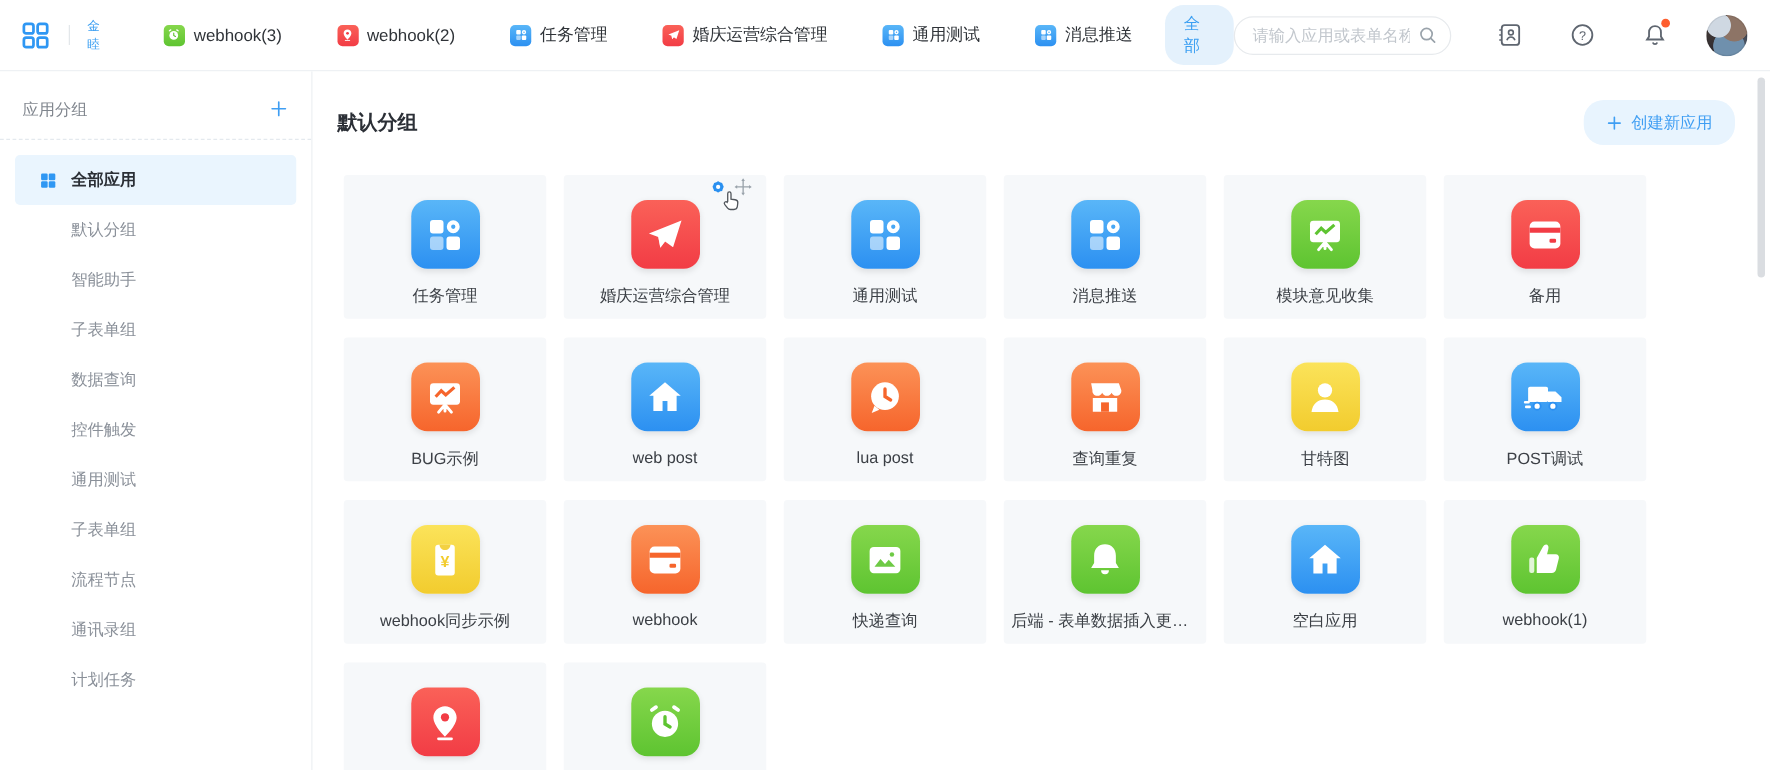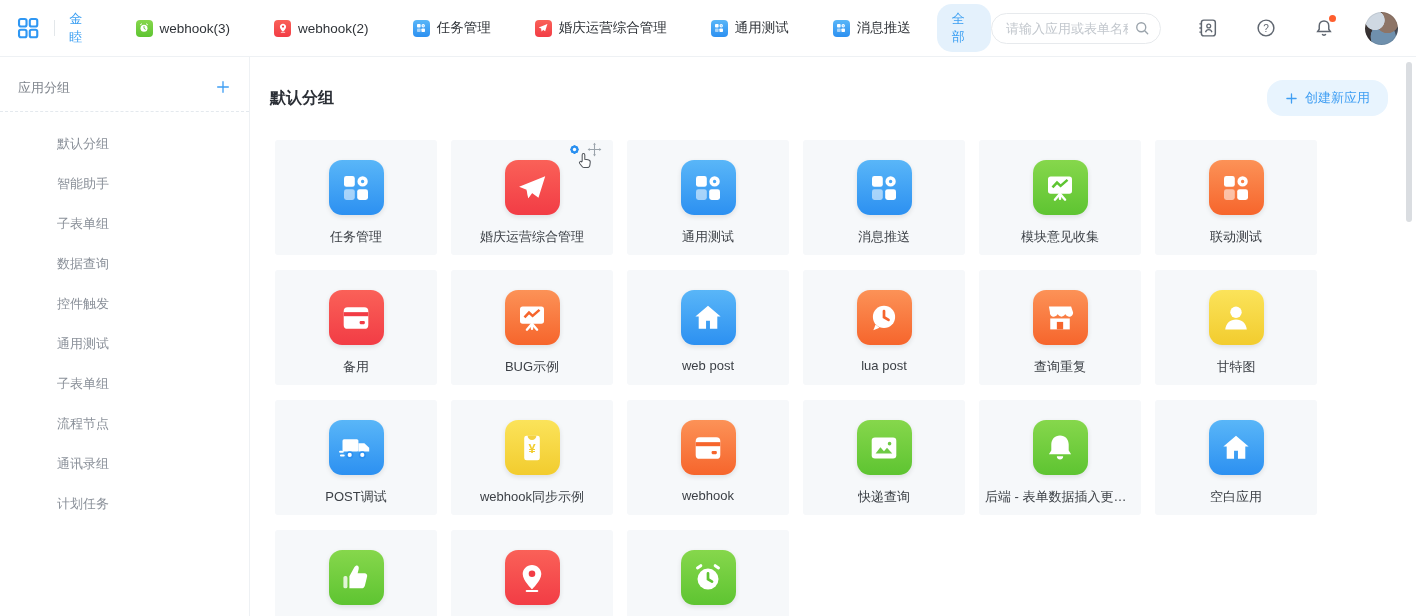--- a/index.html
+++ b/index.html
@@ -4,21 +4,21 @@
 <style>
   * { margin:0; padding:0; box-sizing:border-box; }
   html,body { width:1416px; height:616px; overflow:hidden; background:#fff;
     font-family:"Liberation Sans","DejaVu Sans",sans-serif; }
 
   
   .topbar { height:57px; background:#fff; border-bottom:1px solid #eef1f4;
     display:flex; align-items:center; padding:0 18px 0 16px; position:relative; z-index:5; }
   .logo { width:26px; height:26px; display:flex; align-items:center; cursor:pointer; }
   .v-divider { width:1px; height:16px; background:#e3e7ea; margin:0 14px; }
-  .brand { color:#3b9ff2; font-size:13px; margin-right:42px; cursor:pointer; }
+  .brand { color:#3b9ff2; font-size:10px; margin-right:42px; cursor:pointer; }
   .tabs { display:flex; align-items:center; gap:44px; }
   .tab { display:flex; align-items:center; gap:7px; font-size:13.5px; color:#2f3338; cursor:pointer; white-space:nowrap; }
   .mini-ic { width:17px; height:17px; border-radius:4px; display:inline-flex; align-items:center; justify-content:center; flex:0 0 auto; }
   .mini-ic svg { width:12px; height:12px; }
   .all-pill { margin-left:26px; background:#e4f1fc; color:#3b9ff2; font-size:13px;
     padding:6px 15px; border-radius:15px; cursor:pointer; }
   .search-wrap { margin-left:auto; position:relative; width:182px; height:31px; }
   .search-wrap input { width:100%; height:100%; border:1px solid #e7eaed; border-radius:16px;
     padding:0 32px 0 14px; font-size:13px; color:#333; outline:none; font-family:inherit; }
   .search-wrap input::placeholder { color:#c2c7cd; }
@@ -192,20 +192,29 @@
     <div class="sb-head">
       <span class="sb-title">应用分组</span>
       <span class="sb-plus">
         <svg viewBox="0 0 24 24">
             <path d="M12 4v16M4 12h16" stroke="#3f9ef3" stroke-width="2" stroke-linecap="round"></path>
           </svg>
       </span>
     </div>
     <div class="sb-sep"></div>
     <div id="sb-list">
+        <div class="sb-item sel">
+          <span class="sb-ic"><svg viewBox="0 0 24 24" fill="#2f97f3">
+              <rect x="3" y="3" width="8.4" height="8.4" rx="1.6"></rect>
+              <rect x="12.8" y="3" width="8.4" height="8.4" rx="1.6"></rect>
+              <rect x="3" y="12.8" width="8.4" height="8.4" rx="1.6"></rect>
+              <rect x="12.8" y="12.8" width="8.4" height="8.4" rx="1.6"></rect>
+            </svg></span>
+          <span>全部应用</span>
+        </div>
         <div class="sb-item">
           <span>默认分组</span>
         </div>
         <div class="sb-item">
           <span>智能助手</span>
         </div>
         <div class="sb-item">
           <span>子表单组</span>
         </div>
         <div class="sb-item">
@@ -307,31 +316,20 @@
           <span class="app-icon" style="background:linear-gradient(180deg,#86d74c,#5ec431);">
             <svg viewBox="0 0 24 24">
               <rect x="4" y="4.4" width="16" height="11.4" rx="1.8" fill="#fff"></rect>
               <polyline points="7,11.6 10,8.4 12.4,10.6 17,6.6" fill="none" stroke="#5ec431" stroke-width="1.7"></polyline>
               <path stroke="#fff" stroke-width="1.6" fill="none" stroke-linecap="round" d="M12 15.8v3.4M8.6 19.8l3.4-4M15.4 19.8l-3.4-4"></path>
             </svg>
           </span>
           <span class="app-name">模块意见收集</span>
         </div>
         <div class="cell">
-          <span class="app-icon" style="background:linear-gradient(180deg,#fc9257,#f6652c);">
-            <svg viewBox="0 0 24 24">
-              <rect x="4" y="4" width="7.2" height="7.2" rx="1.6" fill="#fff"></rect>
-              <circle cx="16.4" cy="7.6" r="2.3" fill="none" stroke="#fff" stroke-width="2.3"></circle>
-              <rect x="4" y="12.8" width="7.2" height="7.2" rx="1.6" fill="#fff" opacity=".55"></rect>
-              <rect x="12.8" y="12.8" width="7.2" height="7.2" rx="1.6" fill="#fff"></rect>
-            </svg>
-          </span>
-          <span class="app-name">联动测试</span>
-        </div>
-        <div class="cell">
           <span class="app-icon" style="background:linear-gradient(180deg,#fa6158,#f23c45);">
             <svg viewBox="0 0 24 24">
               <rect x="3.8" y="4.8" width="16.4" height="14.4" rx="2.6" fill="#fff"></rect>
               <rect x="3.8" y="8.1" width="16.4" height="2.7" fill="#f23c45"></rect>
               <rect x="14.4" y="14" width="3.5" height="2.1" rx=".7" fill="#f23c45"></rect>
             </svg>
           </span>
           <span class="app-name">备用</span>
         </div>
         <div class="cell">

